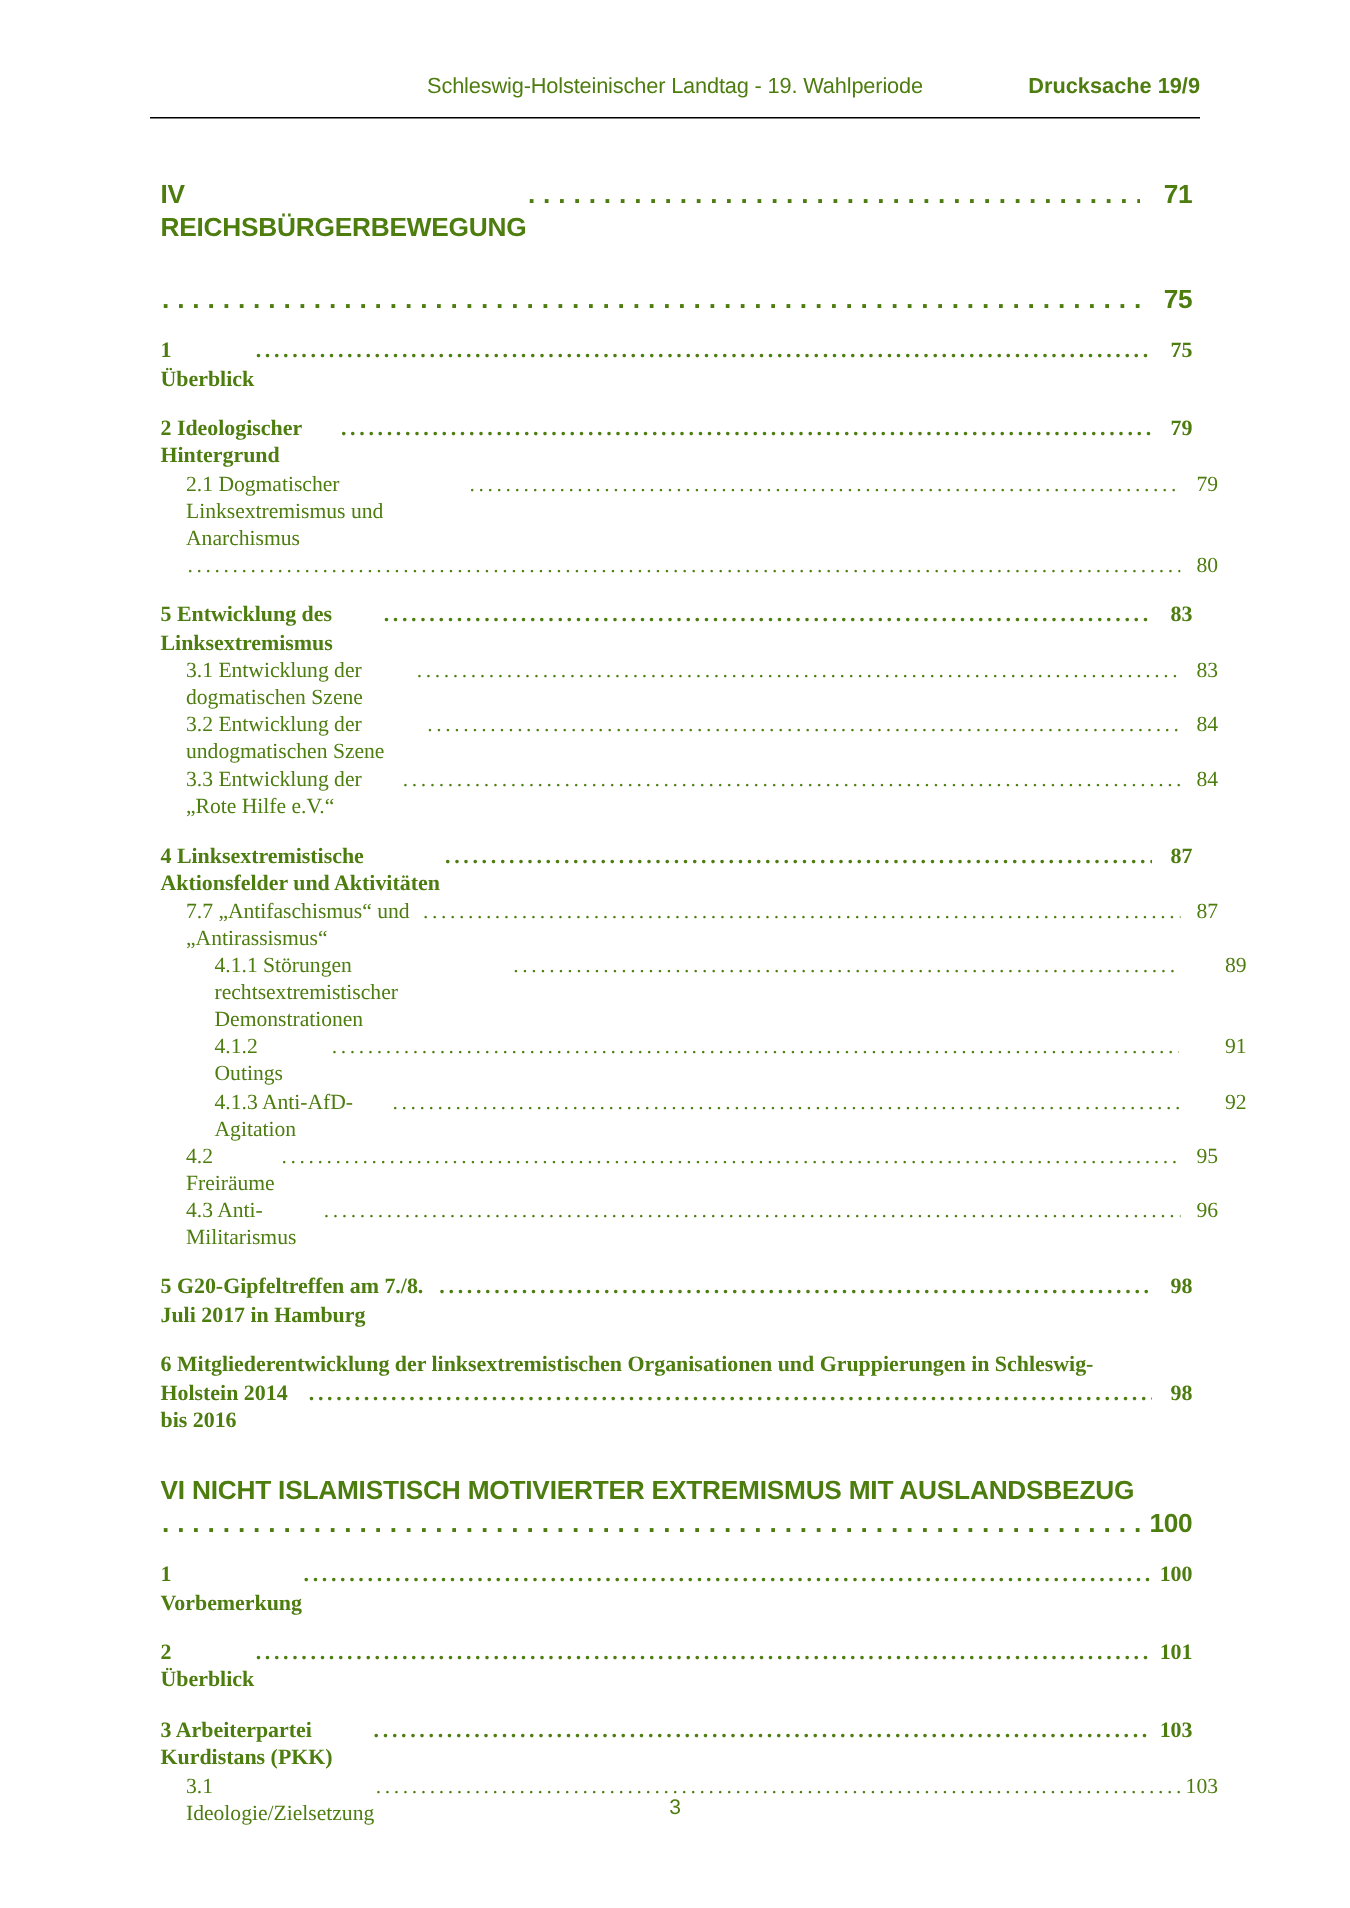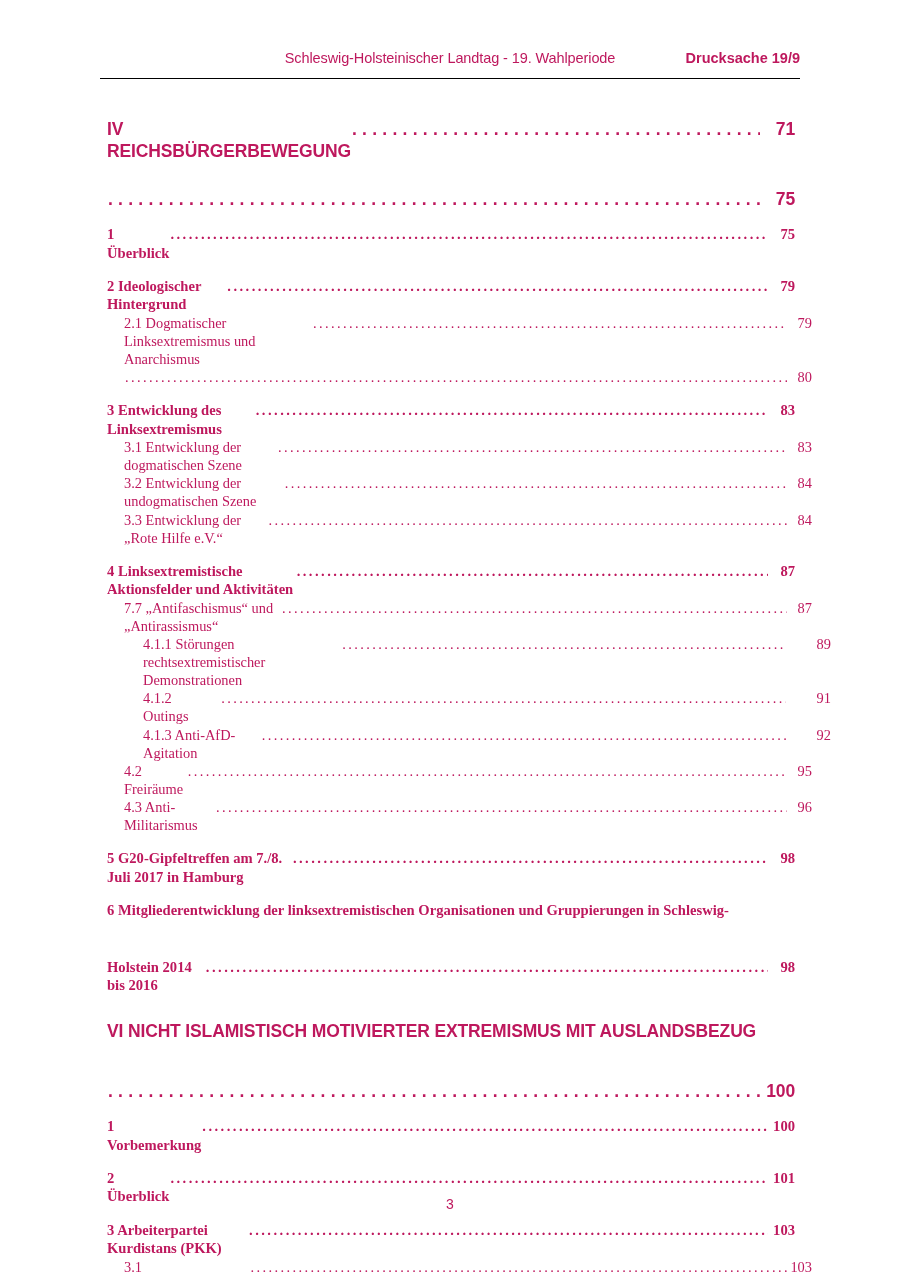--- a/index.html
+++ b/index.html
@@ -8,21 +8,21 @@
     background: #ffffff;
   }
   .page {
     position: relative;
     width: 900px;
     height: 1272px;
     background: #ffffff;
     margin: 0 auto;
     overflow: hidden;
     font-family: "Liberation Serif", "DejaVu Serif", serif;
-    color: #be185d;
+    color: #4d7c0f;
   }
 
   
   .page-header {
     position: absolute;
     left: 100px;
     top: 50px;
     width: 700px;
     height: 24px;
     display: flex;
@@ -94,21 +94,20 @@
     display: block;
   }
   .entry.wrap .firstline {
     display: block;
     white-space: pre-wrap;
   }
   .entry.wrap .lastline {
     display: flex;
     align-items: baseline;
     width: 100%;
-    margin-top: 38px;
   }
 
   
   .lvl1 {
     font-family: "Liberation Sans", "DejaVu Sans", sans-serif;
     font-weight: bold;
     font-size: 17.5px;
     letter-spacing: -0.15px;
   }
   .lvl1 .pageno { font-size: 17.5px; min-width: 34px; text-align: right; }
@@ -196,21 +195,21 @@
         <span class="leader"></span>
         <span class="pageno">79</span>
       </div>
       <div class="" style="height: 0px;"></div>
       <div class="entry lvl3">
         <span class="leader"></span>
         <span class="pageno">80</span>
       </div>
       <div class="gap-lvl2-before"></div>
       <div class="entry lvl2">
-        <span class="label">3 Entwicklung des Linksextremismus </span>
+        <span class="label">5 Entwicklung des Linksextremismus </span>
         <span class="leader"></span>
         <span class="pageno">83</span>
       </div>
       <div class="" style="height: 0px;"></div>
       <div class="entry lvl3">
         <span class="label">3.1 Entwicklung der dogmatischen Szene </span>
         <span class="leader"></span>
         <span class="pageno">83</span>
       </div>
       <div class="" style="height: 0px;"></div>

